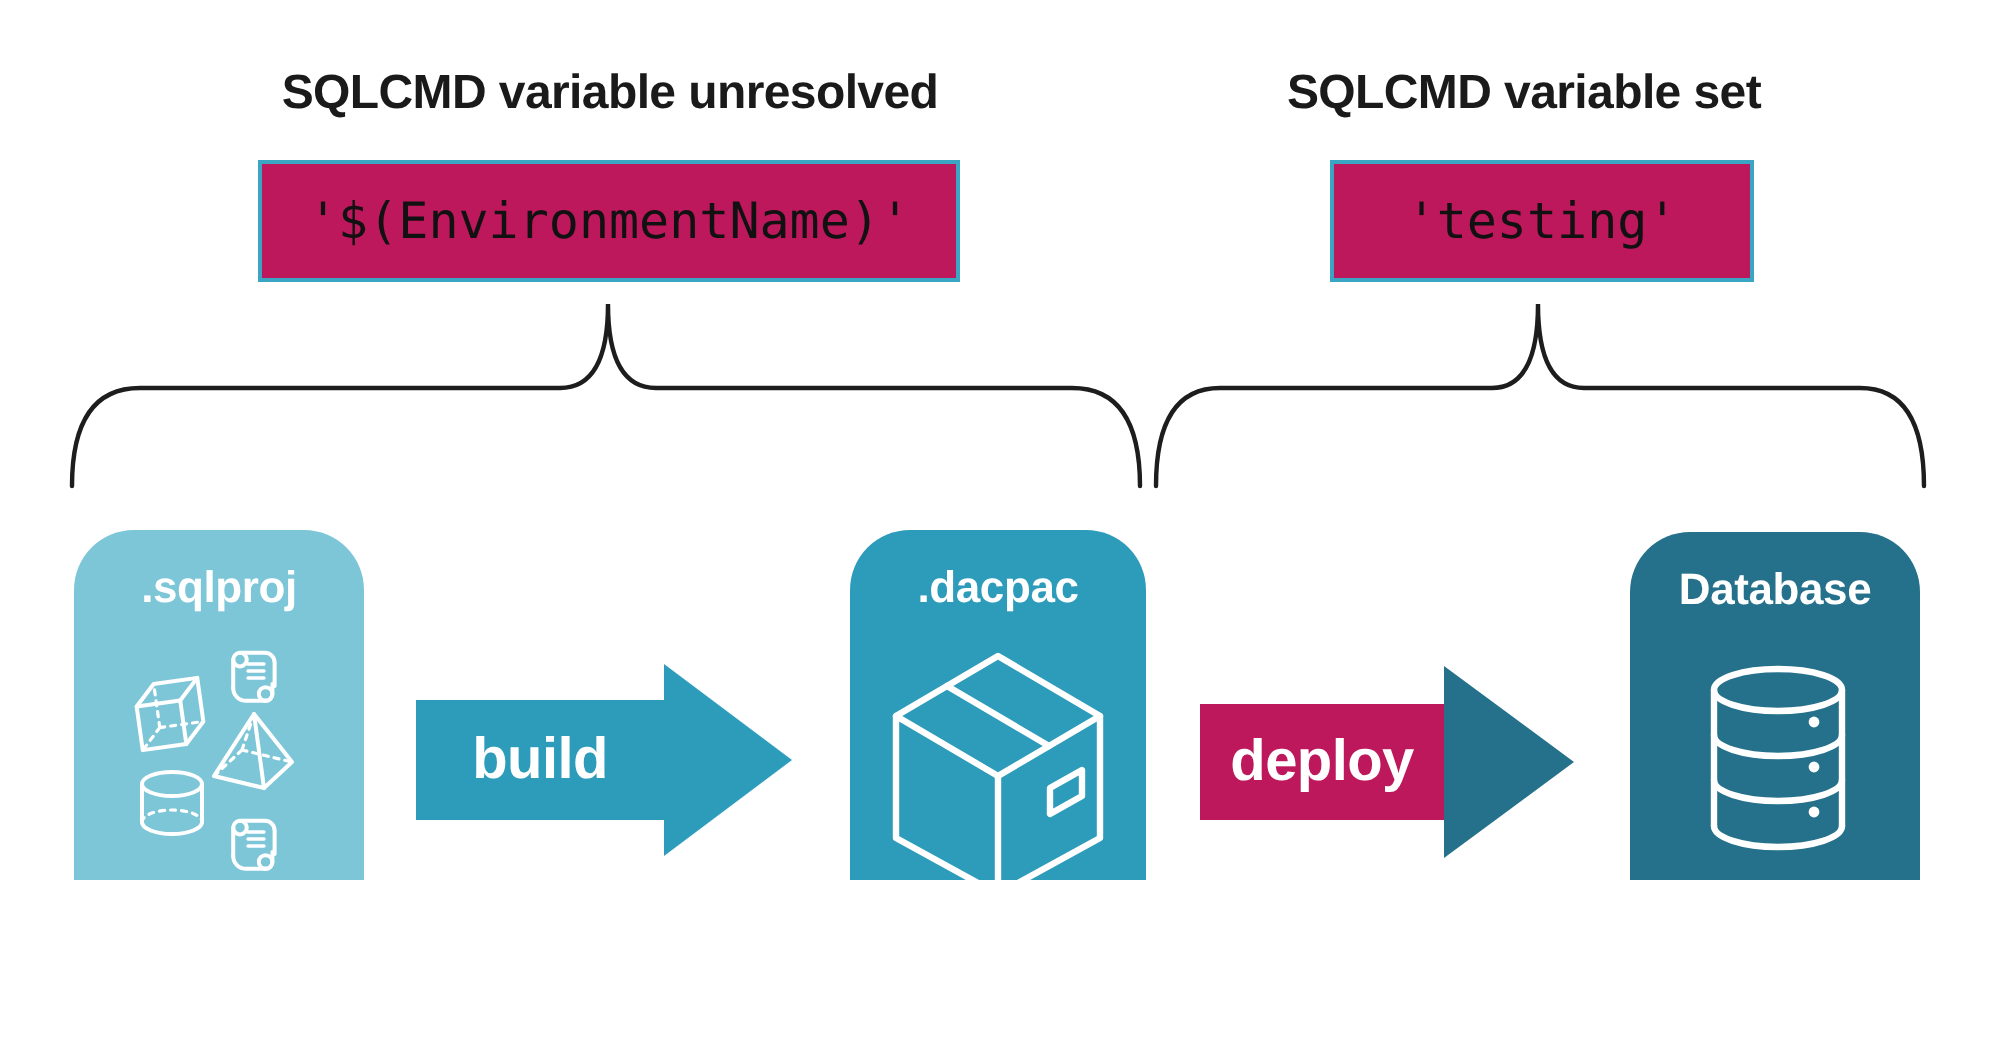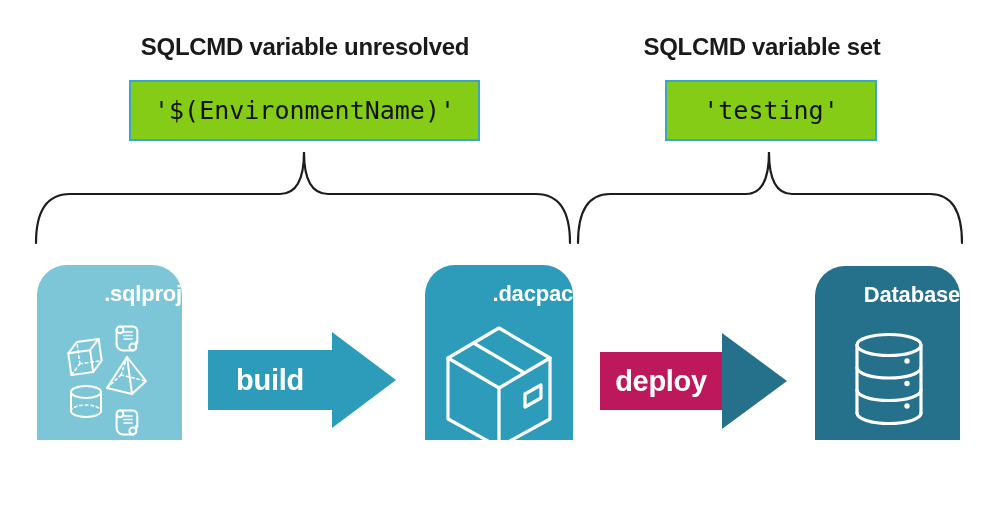--- a/index.html
+++ b/index.html
@@ -26,21 +26,21 @@
     white-space: nowrap;
   }
   .heading.left  { left: 105px; width: 400px; }
   .heading.right { left: 612px; width: 300px; }
 
   
   .codebox {
     position: absolute;
     top: 80px;
     height: 61px;
-    background: #84cc16;
+    background: #be185d;
     border: 2.5px solid #3aa6c3;
     display: flex;
     align-items: center;
     justify-content: center;
   }
   .codebox.left  { left: 129px; width: 351px; }
   .codebox.right { left: 665px; width: 212px; }
   .code {
     font-family: "DejaVu Sans Mono", "Liberation Mono", monospace;
     font-size: 25px;
@@ -62,21 +62,21 @@
     stroke-linecap: round;
   }
 
   
   .node {
     position: absolute;
     border-radius: 30px;
   }
   .node-label {
     margin-top: 16px;
-    text-align: right;
+    text-align: center;
     font-size: 22px;
     font-weight: bold;
     color: #ffffff;
     letter-spacing: -0.2px;
   }
   .node.sqlproj  { left: 37px;  top: 265px; width: 145px; height: 224px; background: #7dc6d8; }
   .node.dacpac   { left: 425px; top: 265px; width: 148px; height: 224px; background: #2d9cba; }
   .node.database { left: 815px; top: 266px; width: 145px; height: 222px; background: #25708a; }
 
   .node-icon { position: absolute; }

